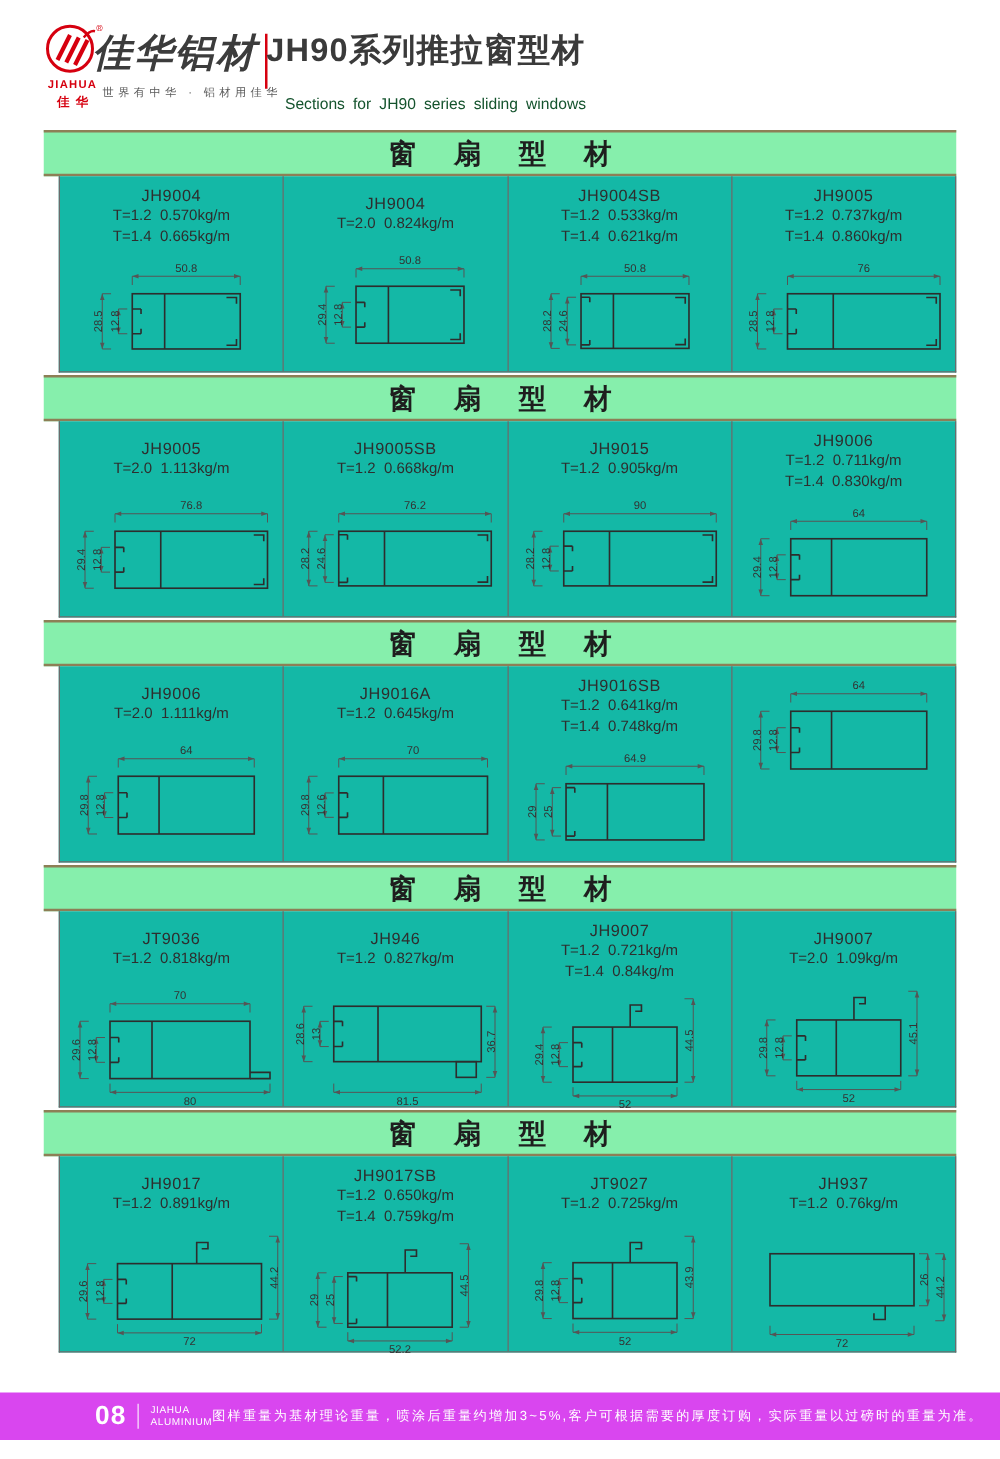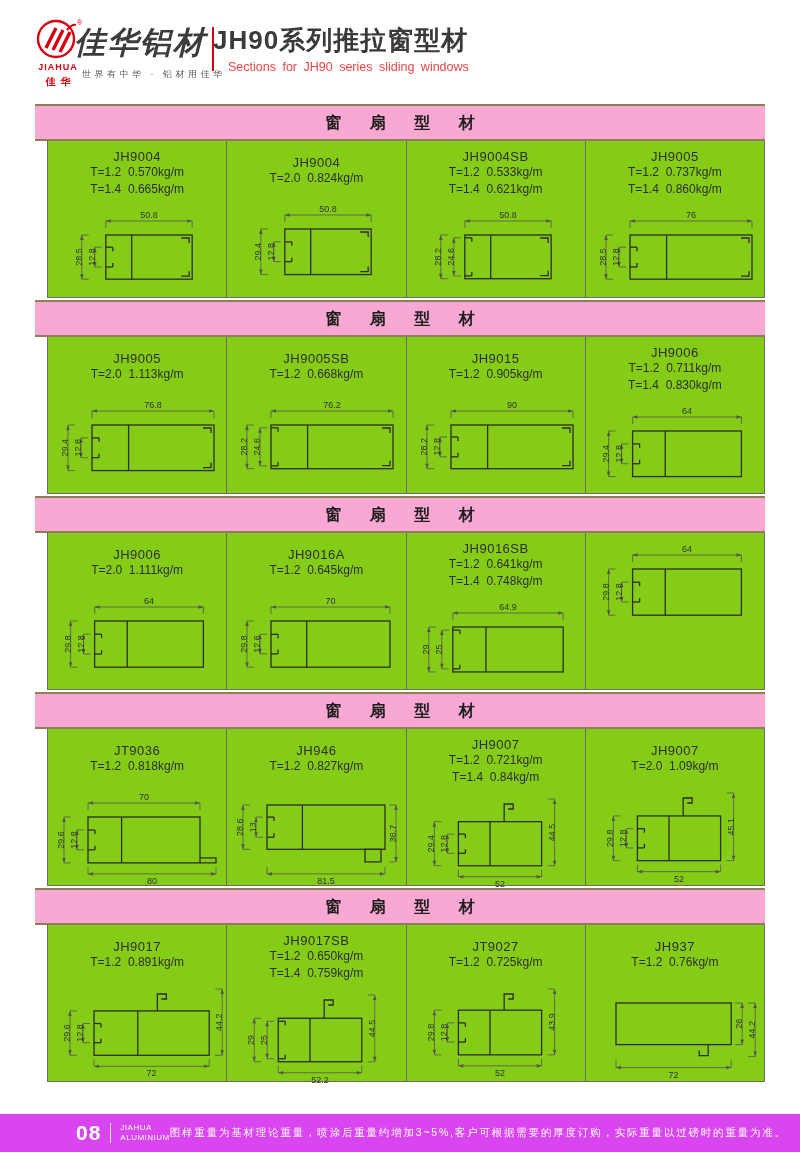--- a/index.html
+++ b/index.html
@@ -8,27 +8,27 @@
   
   .header{position:absolute;left:28px;top:10px;width:744px;height:90px;}
   .logo{position:absolute;left:2px;top:6px;width:56px;text-align:center;}
   .logo svg{display:block;margin:0 auto;}
   .logo-en{color:#d6000f;font-weight:bold;font-size:9px;letter-spacing:1px;margin-top:-2px;}
   .logo-cn{color:#d6000f;font-weight:bold;font-size:10px;letter-spacing:5px;text-indent:5px;margin-top:3px;}
   .brand-name{position:absolute;left:46px;top:12px;font-size:31px;font-weight:bold;color:#3c3c3c;letter-spacing:2px;font-style:italic;}
   .tagline{position:absolute;left:54px;top:58px;font-size:9px;color:#5a5a5a;letter-spacing:3.5px;}
   .hdr-divider{position:absolute;left:184px;top:17px;width:2px;height:44px;background:#d6000f;}
   .doc-title{position:absolute;left:185px;top:13px;font-size:26px;font-weight:bold;color:#3a3a3a;letter-spacing:1px;}
-  .doc-subtitle{position:absolute;left:200px;top:50px;font-size:12.5px;color:#ef4444;word-spacing:3px;}
+  .doc-subtitle{position:absolute;left:200px;top:66px;font-size:12.5px;color:#14532d;word-spacing:3px;}
   
   #sections{position:absolute;left:35px;top:104px;width:730px;}
   .sec{margin-bottom:2px;}
-  .sec-bar{height:33px;line-height:33px;background:#f9a8d4;border-top:2px solid #8d7f56;border-bottom:2px solid #8d7f56;
-           text-align:center;font-size:16px;font-weight:bold;color:#1e1e1e;letter-spacing:12px;text-indent:12px;}
-  .sec-body{display:flex;height:156px;border:1px solid #6b6b6b;border-top:none;background:#84cc16;margin-left:12px;}
+  .sec-bar{height:33px;line-height:33px;background:#86efac;border-top:2px solid #8d7f56;border-bottom:2px solid #8d7f56;
+           text-align:center;font-size:22px;font-weight:bold;color:#1e1e1e;letter-spacing:12px;text-indent:12px;}
+  .sec-body{display:flex;height:156px;border:1px solid #6b6b6b;border-top:none;background:#14b8a6;margin-left:12px;}
   .cell{flex:1 1 0;min-width:0;border-right:1px solid #6b6b6b;display:flex;flex-direction:column;align-items:center;}
   .cell:last-child{border-right:none;}
   .cell-label{height:50px;margin-top:8px;display:flex;flex-direction:column;justify-content:center;align-items:center;text-align:center;}
   .cell-code{font-size:13px;color:#2e2e2e;letter-spacing:.5px;}
   .cell-spec{font-size:12px;color:#2e2e2e;white-space:pre;line-height:1.45;}
   .cell-draw svg{display:block;}
   .cell-draw line{stroke:#555;stroke-width:0.8;}
   .cell-draw polygon{fill:#555;}
   .cell-draw .bd{stroke:#2d2d2d;stroke-width:1.3;fill:none;}
   .cell-draw text{font-size:9px;fill:#333;font-family:"Liberation Sans",sans-serif;}

